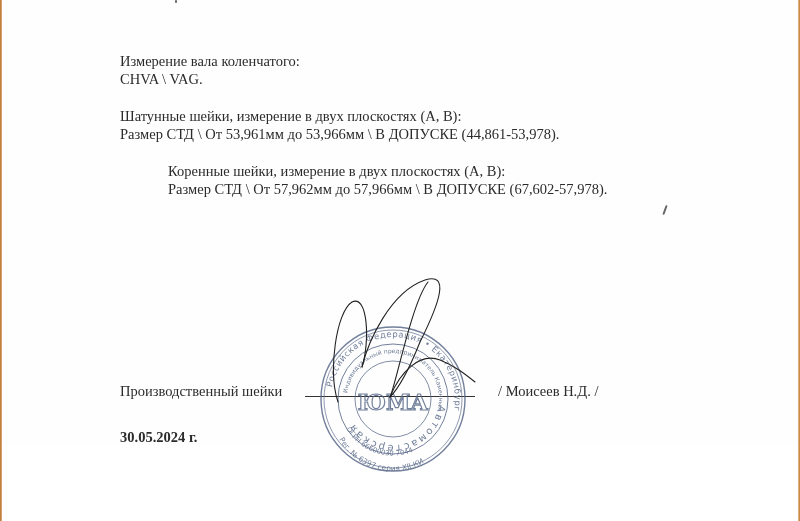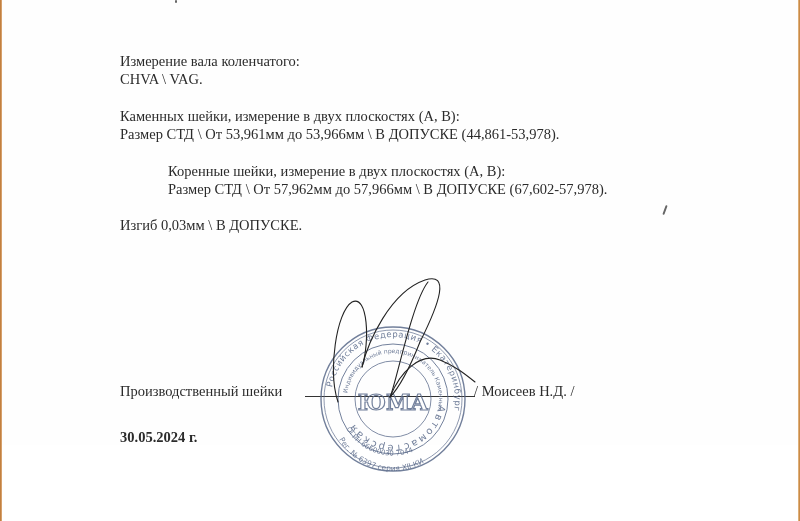--- a/index.html
+++ b/index.html
@@ -68,35 +68,32 @@
   <div class="edge-right"></div>
   <div class="speck" style="left:175px;top:0;width:2px;height:3px;"></div>
   <div class="speck" style="left:664px;top:205px;width:2px;height:10px;transform:rotate(20deg);"></div>
 
   <div class="block" style="top:52px;">
     <span class="line">Измерение вала коленчатого:</span>
     <span class="line">CHVA \ VAG.</span>
   </div>
 
   <div class="block" style="top:107px;">
-    <span class="line">Каменных шейки, измерение в двух плоскостях (А, В):</span>
+    <span class="line">Шатунные шейки, измерение в двух плоскостях (А, В):</span>
     <span class="line">Размер СТД \ От 53,961мм до 53,966мм \ В ДОПУСКЕ (44,861-53,978).</span>
   </div>
 
   <div class="block" style="top:162px;margin-left:48px;">
     <span class="line">Коренные шейки, измерение в двух плоскостях (А, В):</span>
     <span class="line">Размер СТД \ От 57,962мм до 57,966мм \ В ДОПУСКЕ (67,602-57,978).</span>
   </div>
 
-  <div class="block" style="top:216px;">
-    <span class="line">Изгиб 0,03мм \ В ДОПУСКЕ.</span>
-  </div>
 
   <div class="block" style="top:382px;">Производственный шейки</div>
-  <div class="block" style="top:382px;left:474px;">/ Моисеев Н.Д. /</div>
+  <div class="block" style="top:382px;left:498px;">/ Моисеев Н.Д. /</div>
   <div class="block" style="top:428px;font-weight:bold;">30.05.2024 г.</div>
 
   <div class="sig-line"></div>
 
   <svg class="stamp" viewBox="0 0 150 150">
     <defs>
       <path id="ringOuter" d="M75,75 m-62,0 a62,62 0 1,1 124,0 a62,62 0 1,1 -124,0"></path>
       <path id="ringInner" d="M75,75 m-46,0 a46,46 0 1,1 92,0 a46,46 0 1,1 -92,0"></path>
       <path id="ringBottom" d="M22,88 a54,54 0 0,0 106,0"></path>
       <path id="ringBottom2" d="M14,96 a62,62 0 0,0 122,0"></path>

